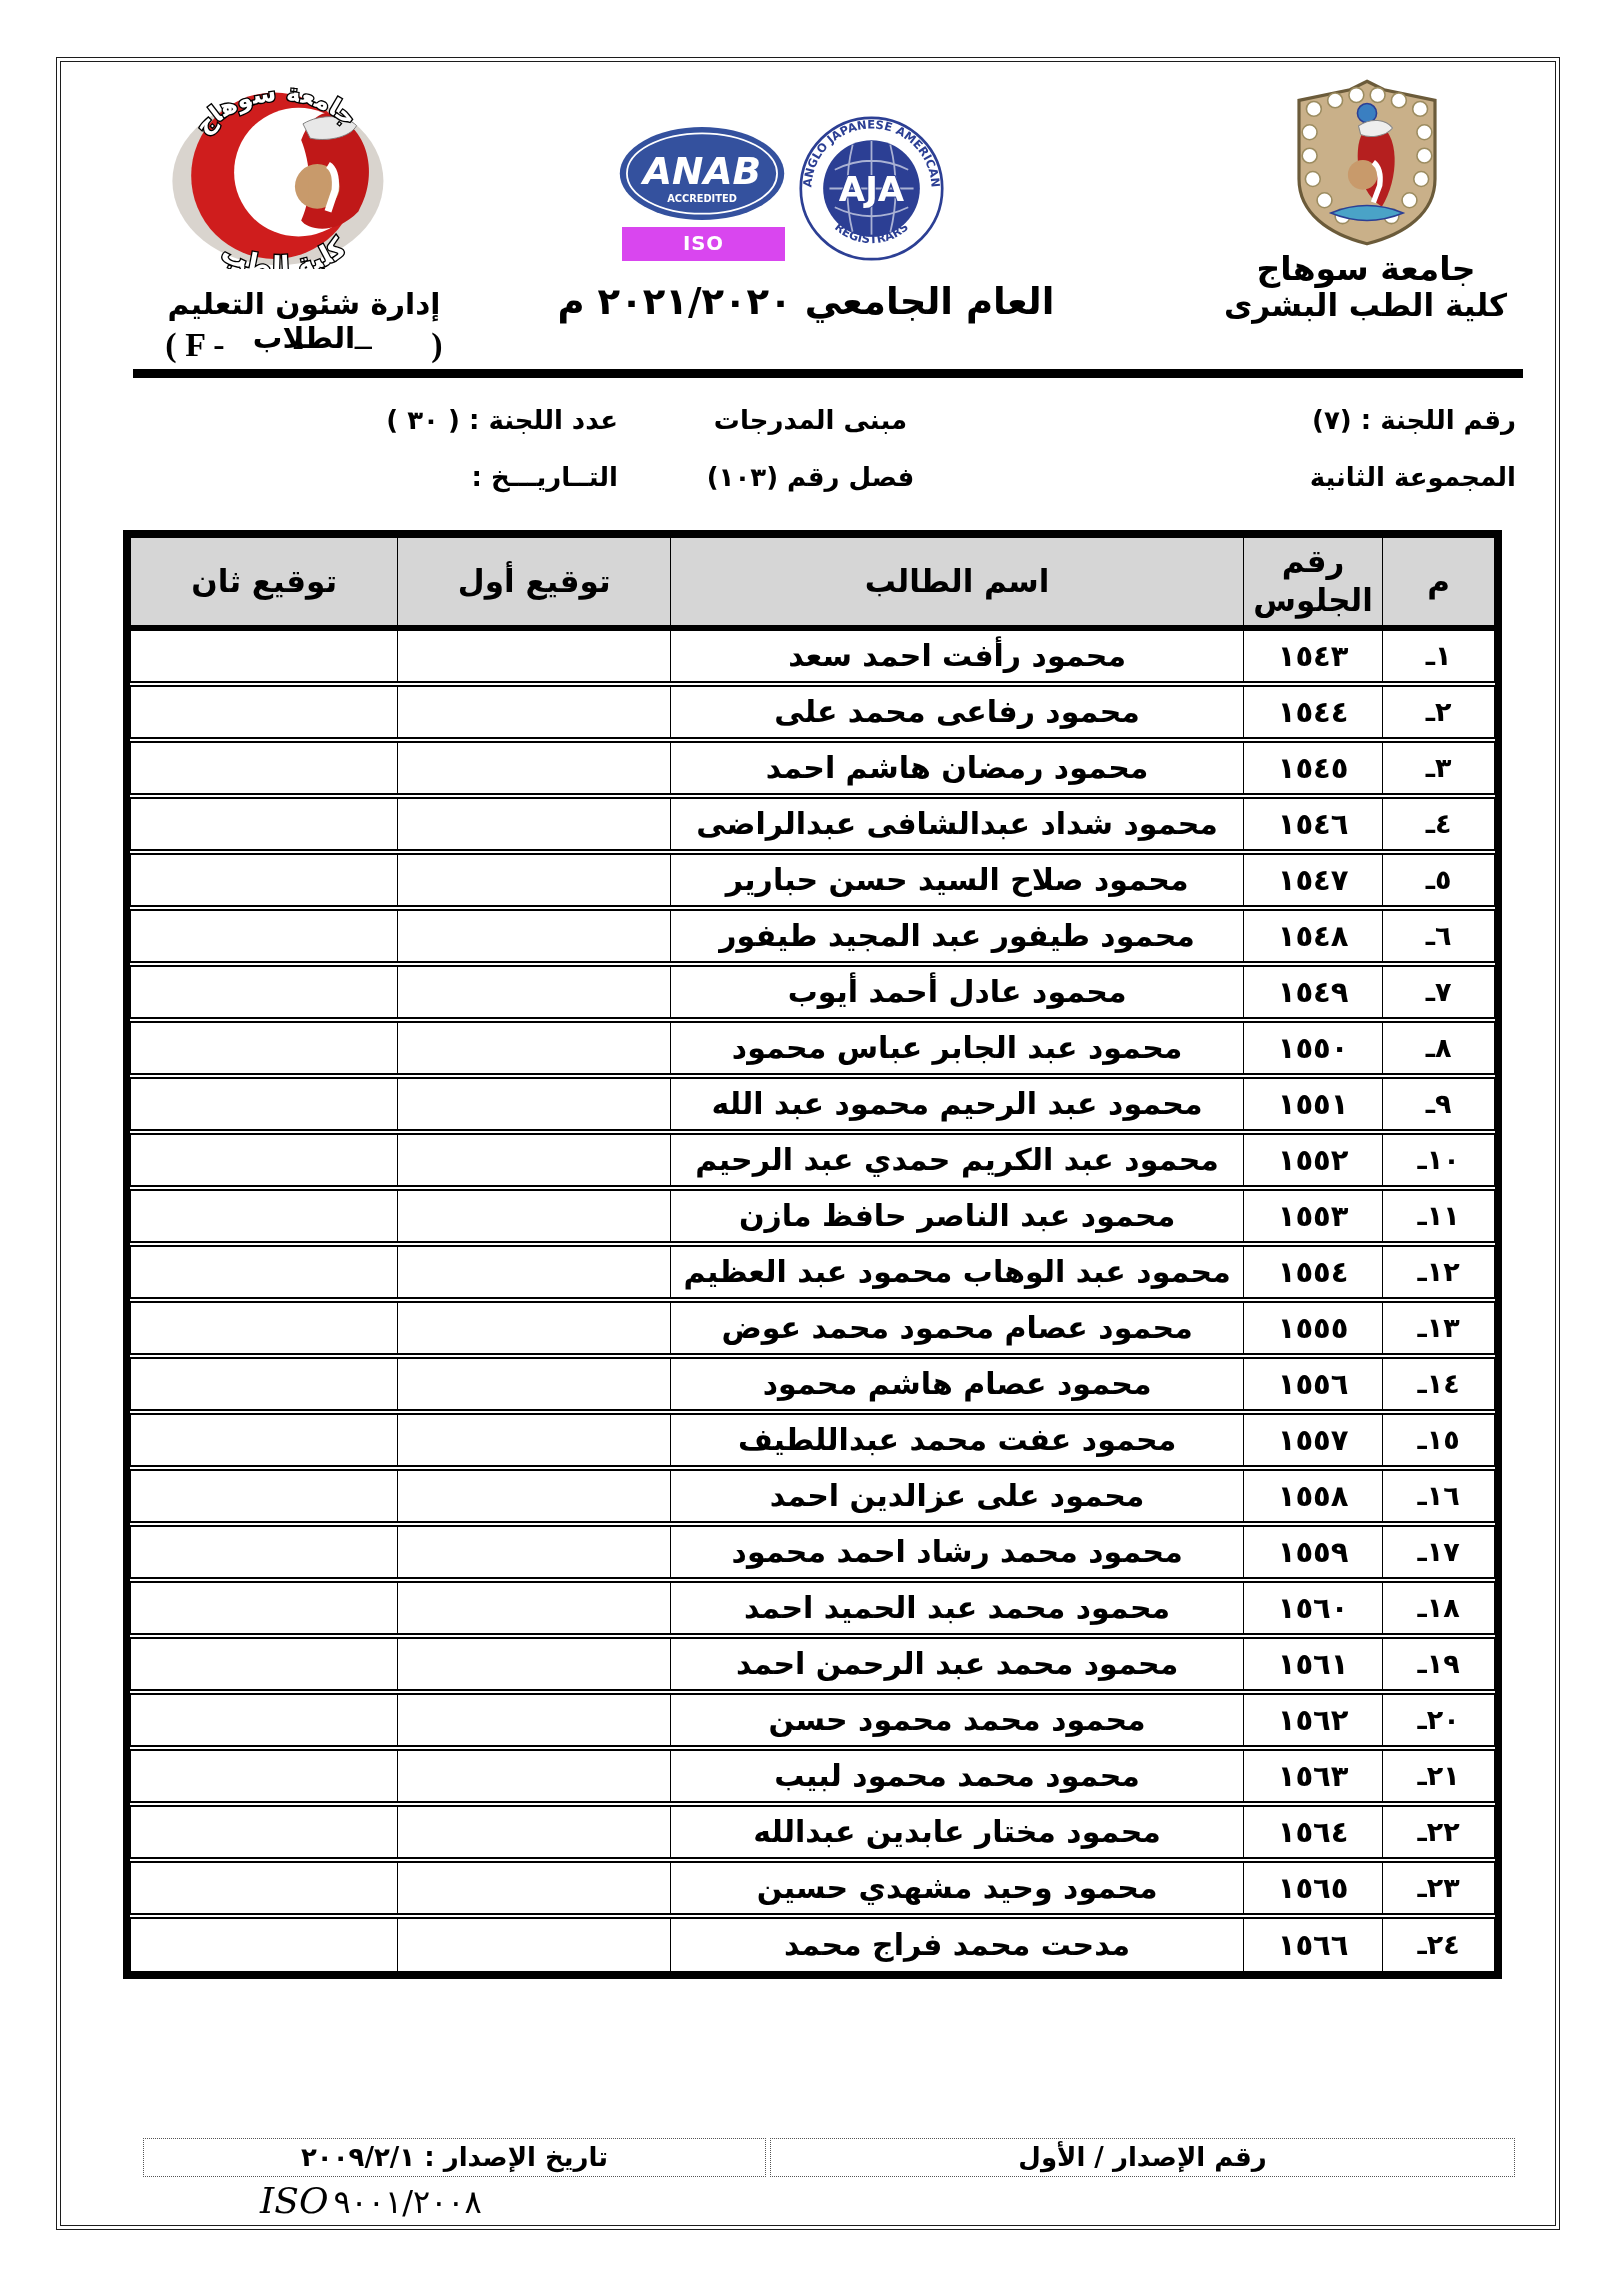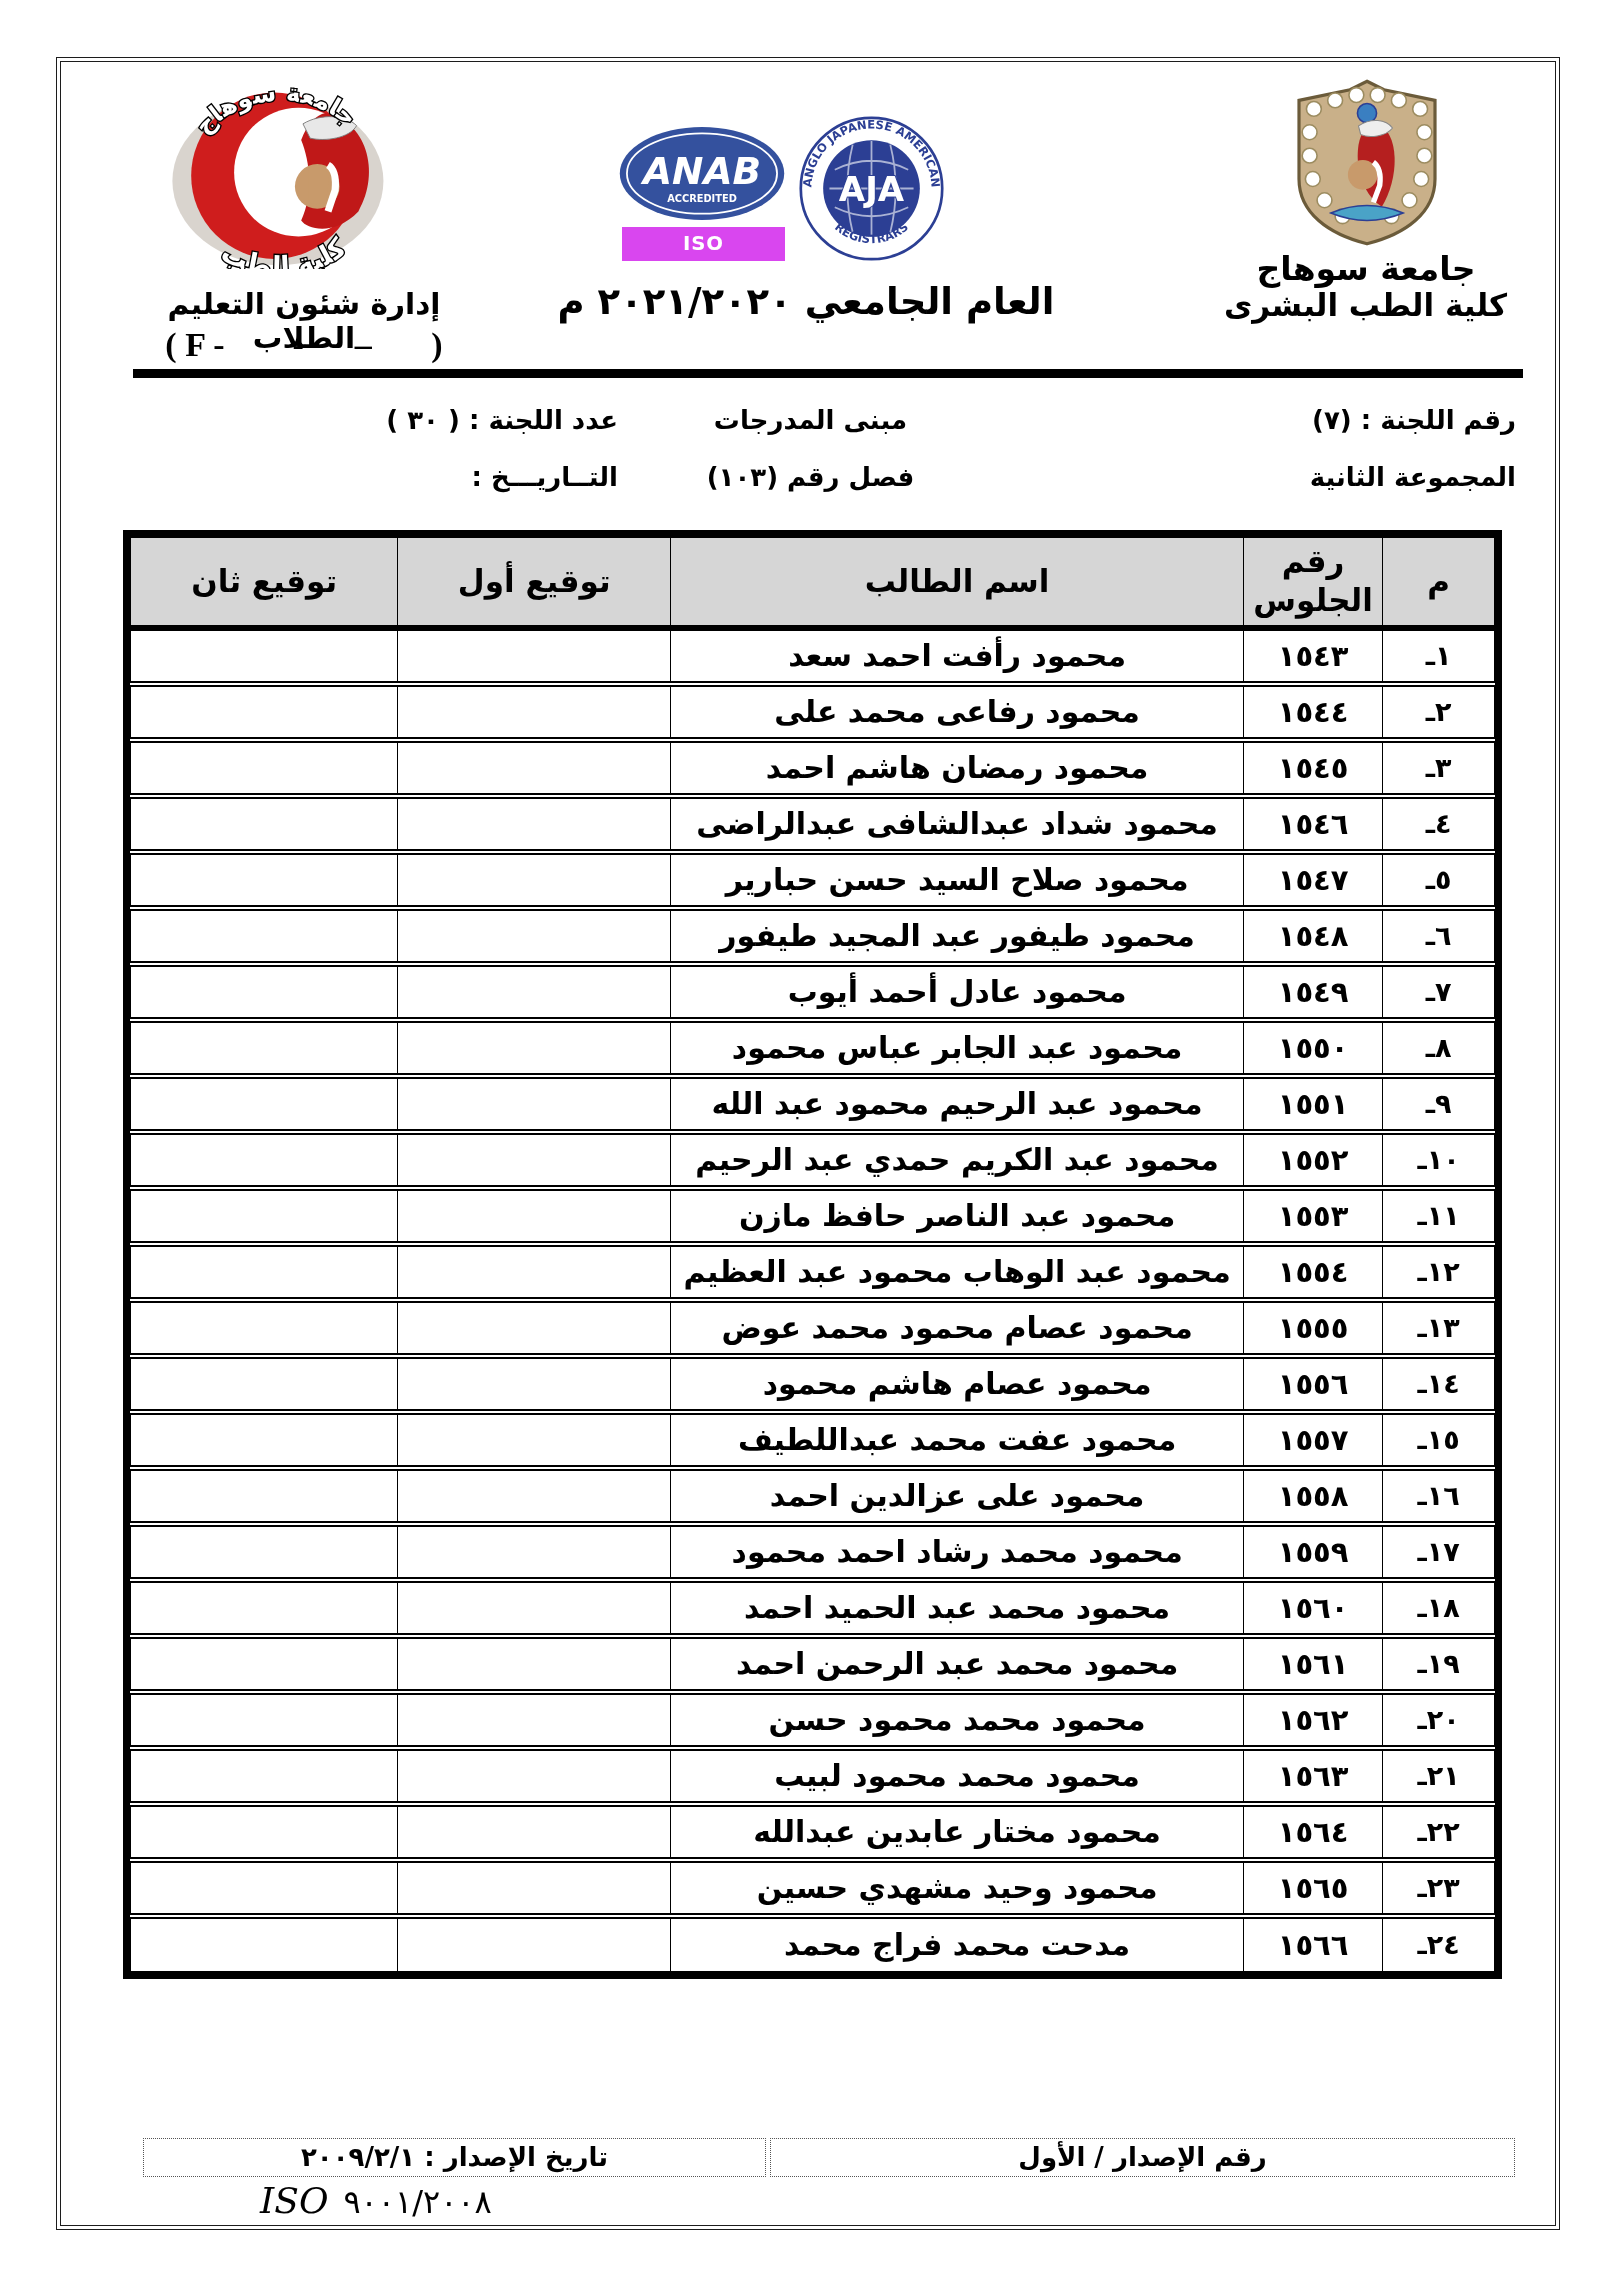--- a/index.html
+++ b/index.html
@@ -52,21 +52,21 @@
   col.c-sig1 { width:20%; }
   col.c-sig2 { width:19.6%; }
   td:nth-child(1) { font-size:27px; }
   td:nth-child(2) { letter-spacing:7.2px; font-size:29px; }
 
   
   .foot-box { border:1.8px dotted #555; height:39px; line-height:36px; text-align:center;
               font-size:26px; font-weight:bold; direction:rtl; }
   .foot-issue { left:770px; top:2138px; width:745px; }
   .foot-date  { left:143px; top:2138px; width:623px; }
-  .iso-line { left:260px; top:2180px; display:flex; direction:ltr; align-items:baseline; gap:15px; }
+  .iso-line { left:260px; top:2180px; display:flex; direction:ltr; align-items:baseline; gap:5px; }
   .iso-line .latin { font-family:"DejaVu Serif", serif; font-style:italic; font-size:36px; }
   .iso-line .nums  { font-size:32px; font-weight:normal; }
 
   svg text { font-family:"DejaVu Sans", sans-serif; }
 </style>
 </head>
 <body>
 
 <div class="page">
 

